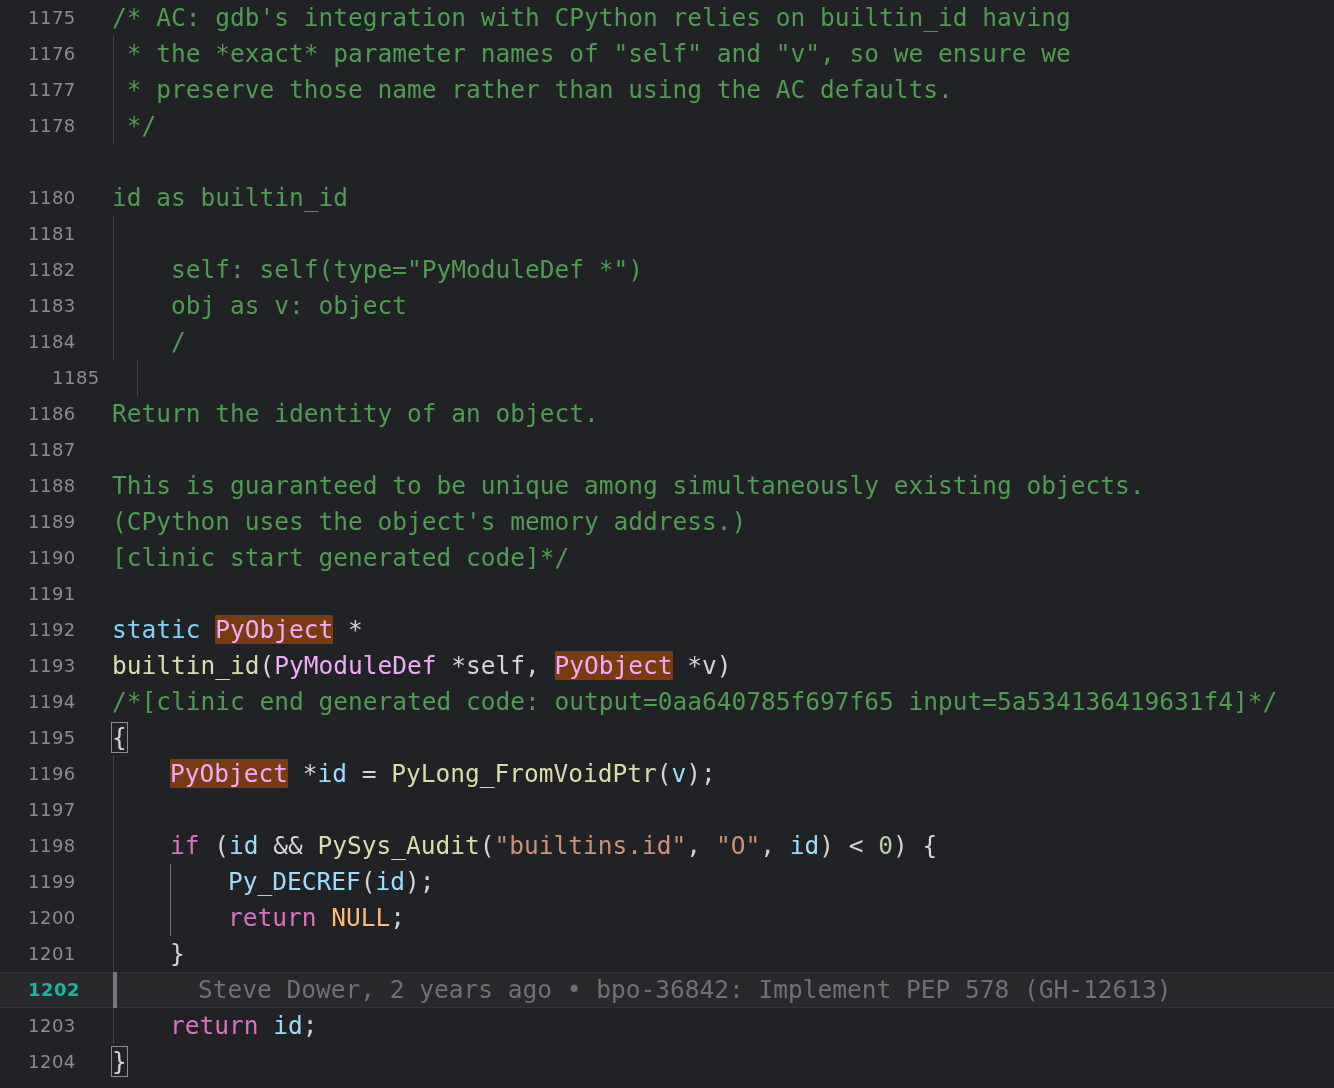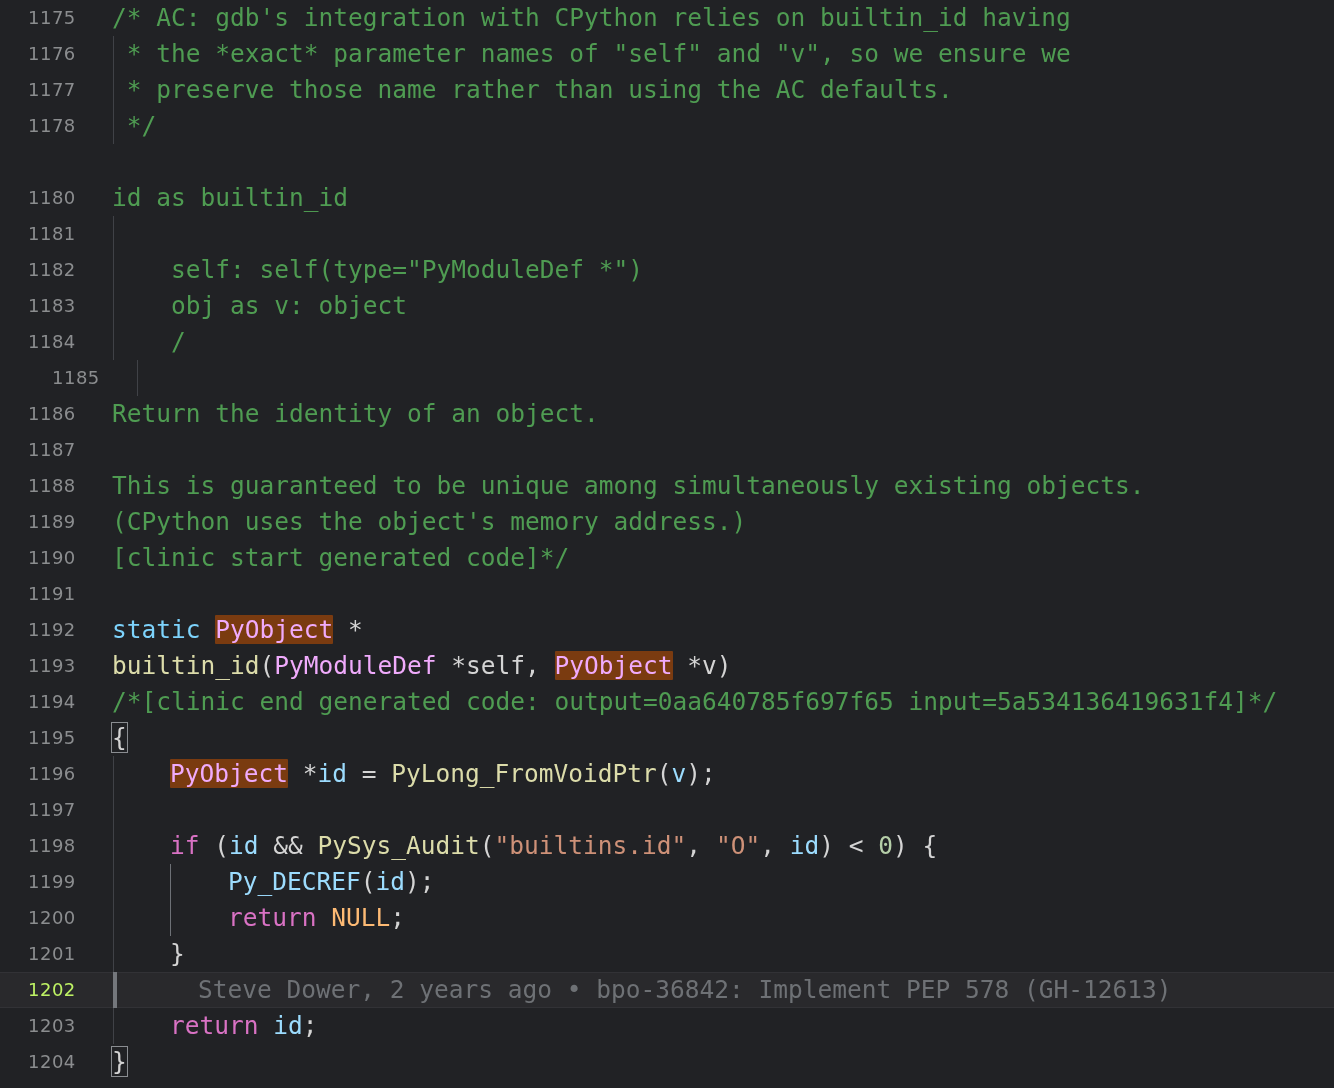--- a/index.html
+++ b/index.html
@@ -41,22 +41,22 @@
     width: 96px;
     height: 36px;
     text-align: right;
     padding-right: 0px;
     color: #8b8d8f;
     font-size: 18px;
     font-family: "DejaVu Sans", sans-serif;
     letter-spacing: 0.5px;
   }
   .row.current .gutter {
-    color: #bef264;
-    font-weight: normal;
+    color: #14b8a6;
+    font-weight: bold;
   }
   .gutter span { display: inline-block; width: 68px; text-align: left; }
 
   .code {
     position: absolute;
     left: 112px;
     top: 0;
     height: 36px;
     color: #d4d4d4;
   }

